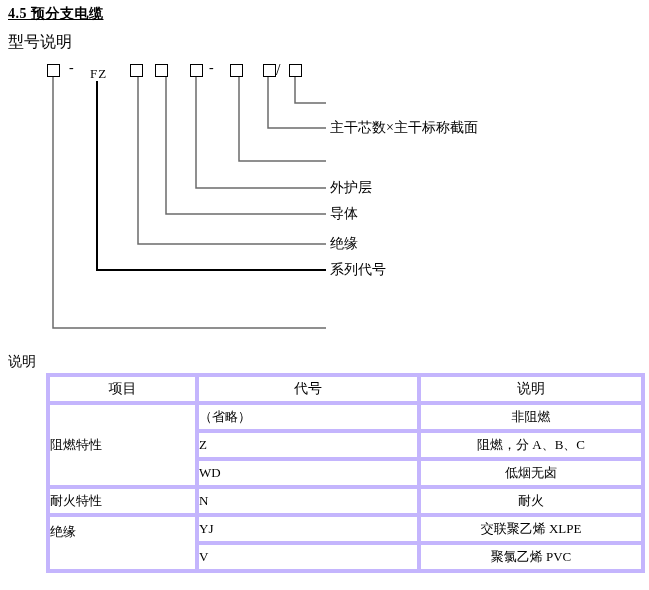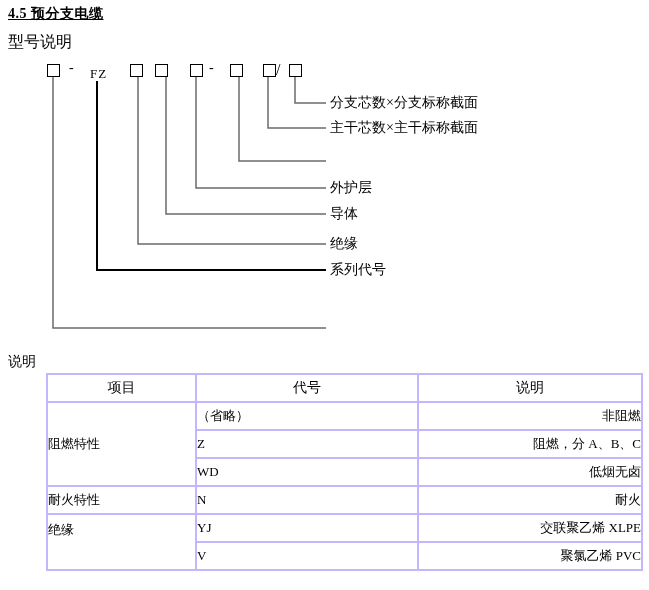--- a/index.html
+++ b/index.html
@@ -28,33 +28,33 @@
   .lbl-5{top:206px}.lbl-6{top:236px}.lbl-7{top:262px}.lbl-8{top:320px}
   .subscript{font-size:9px;vertical-align:-3px;}
 
   
   .code-table{
     position:absolute;left:46px;top:373px;
     border-collapse:collapse;table-layout:fixed;
     width:595px;font-size:13px;
   }
   .code-table td,.code-table th{
-    border:2px solid #c4b5fd;font-weight:normal;
+    border:4px solid #c4b5fd;font-weight:normal;
     padding:0;overflow:hidden;
   }
   .code-table{border:2px solid #2f2f2f;}
   .code-table tr{height:28px;}
   .col-item{width:149px;}
   .col-code{width:222px;}
   .col-desc{width:224px;}
   .th-cell{text-align:center;vertical-align:middle;font-size:14px;}
   .item-cell{text-align:left;vertical-align:middle;padding-left:7px;margin-top:40px;}
   .item-cell.v-top{vertical-align:top;padding-top:6px;}
   .code-cell{vertical-align:middle;}
-  .desc-cell{text-align:right;vertical-align:middle;padding-left:7px;}
+  .desc-cell{text-align:center;vertical-align:middle;padding-left:7px;}
 </style>
 </head>
 <body>
 
 <div class="doc-title">4.5 预分支电缆</div>
 <div class="doc-subtitle">型号说明</div>
 
 <div class="diagram">
   <svg width="649" height="350" viewBox="0 0 649 350">
     <polyline points="295,76 295,103 326,103" fill="none" stroke="#6b6b6b" stroke-width="1.5"></polyline>
@@ -72,21 +72,20 @@
   <span class="series-code">FZ</span>
   <span class="mbox b2"></span>
   <span class="mbox b3"></span>
   <span class="mbox b4"></span>
   <span class="sep dash2">-</span>
   <span class="mbox b5"></span>
   <span class="mbox b6"></span>
   <span class="slash">/</span>
   <span class="mbox b7"></span>
 
-  <div class="lbl lbl-1">分支芯数×分支标称截面</div>
   <div class="lbl lbl-2">主干芯数×主干标称截面</div>
   <div class="lbl lbl-4">外护层</div>
   <div class="lbl lbl-5">导体</div>
   <div class="lbl lbl-6">绝缘</div>
   <div class="lbl lbl-7">系列代号</div>
 </div>
 
 <div class="notes-label">说明</div>
 
 <table class="code-table">

